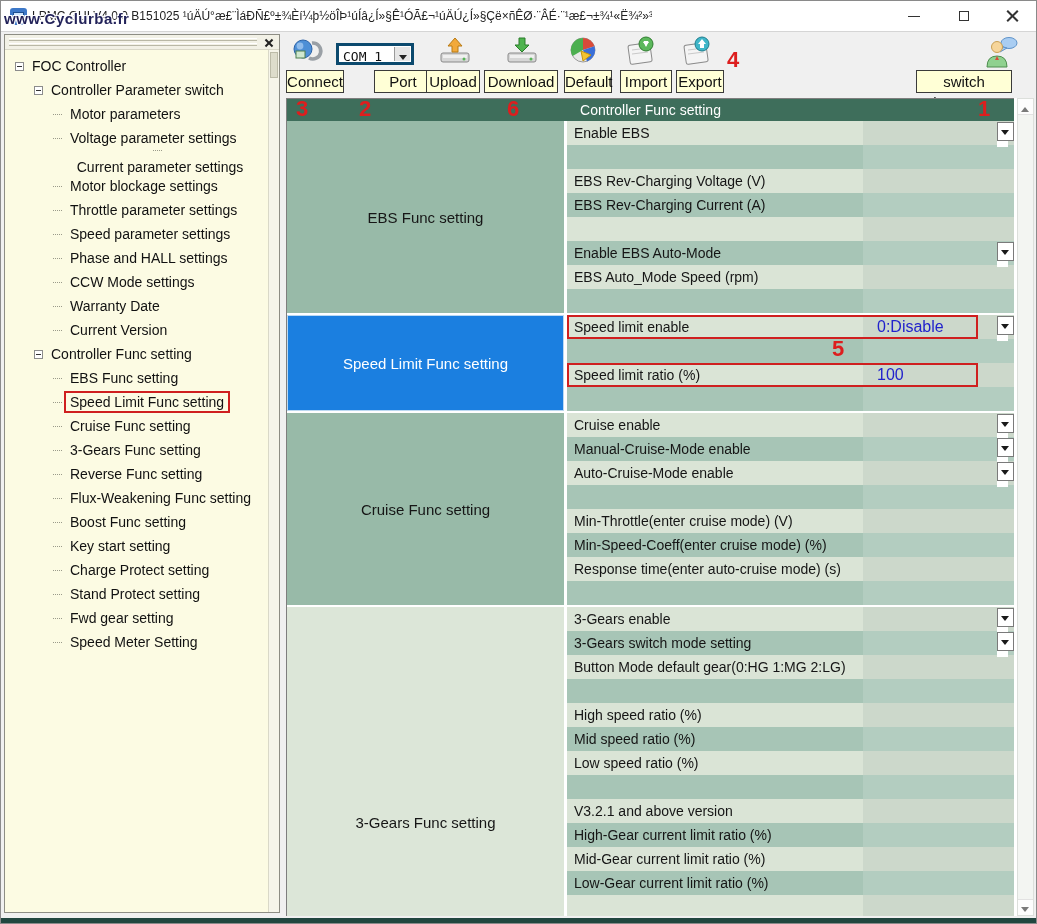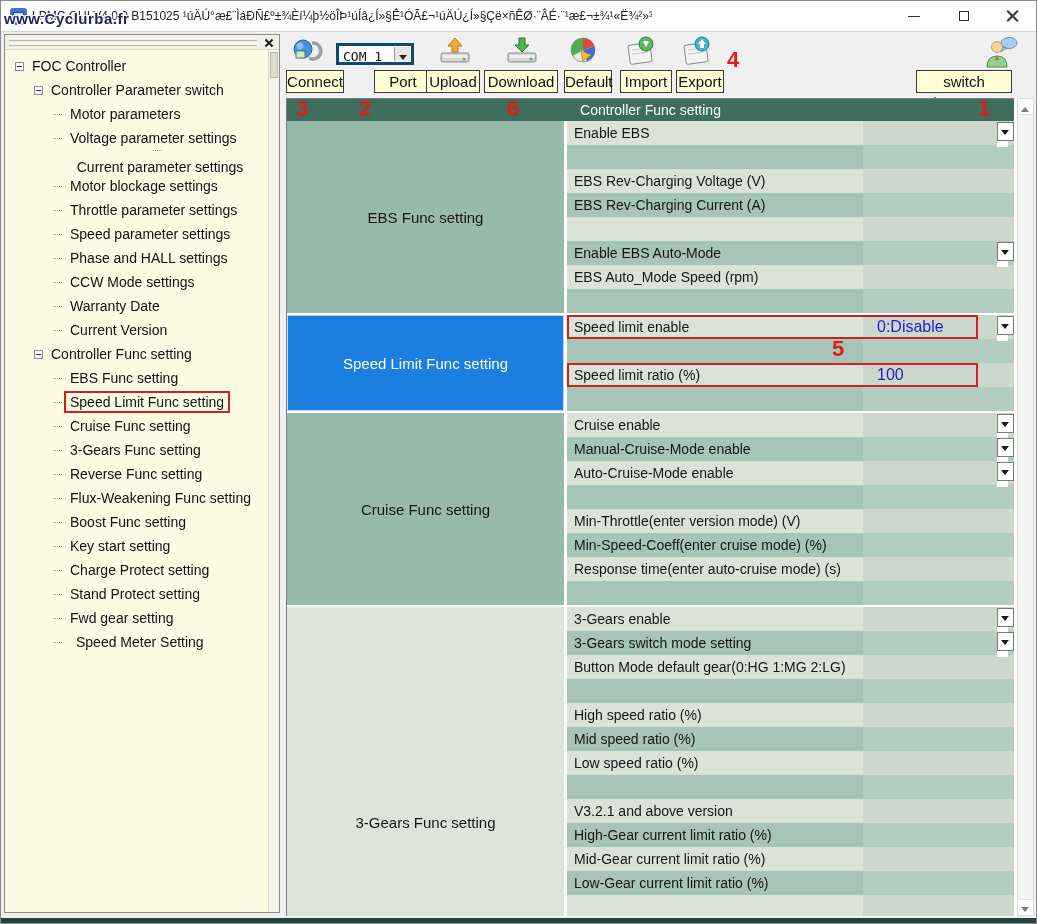--- a/index.html
+++ b/index.html
@@ -213,21 +213,21 @@
           <span class="lbl">Charge Protect setting</span>
         </div>
         <div class="tree-item" style="padding-left: 48px;">
           <span class="stub"></span>
           <span class="lbl">Stand Protect setting</span>
         </div>
         <div class="tree-item" style="padding-left: 48px;">
           <span class="stub"></span>
           <span class="lbl">Fwd gear setting</span>
         </div>
-        <div class="tree-item" style="padding-left: 48px; gap: 6px;">
+        <div class="tree-item" style="padding-left: 48px;">
           <span class="stub"></span>
           <span class="lbl">Speed Meter Setting</span>
         </div>
       </div>
     <div id="tree-scroll">
         <span class="thumb"></span>
       </div>
   </div>
 
   <div id="toolbar">
@@ -410,21 +410,21 @@
                 <span class="combo">
                   <u></u>
                 </span>
               </div>
             </div>
             <div class="row sage">
               <div class="cell-label"></div>
               <div class="cell-value"></div>
             </div>
             <div class="row light">
-              <div class="cell-label">Min-Throttle(enter version mode) (V)</div>
+              <div class="cell-label">Min-Throttle(enter cruise mode) (V)</div>
               <div class="cell-value"></div>
             </div>
             <div class="row sage">
               <div class="cell-label">Min-Speed-Coeff(enter cruise mode) (%)</div>
               <div class="cell-value"></div>
             </div>
             <div class="row light">
               <div class="cell-label">Response time(enter auto-cruise mode) (s)</div>
               <div class="cell-value"></div>
             </div>

